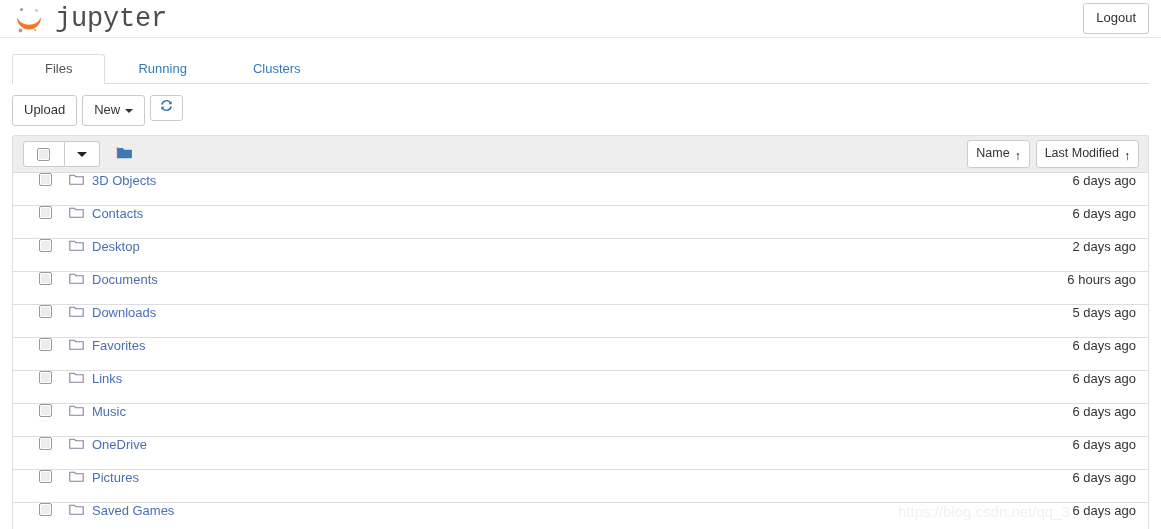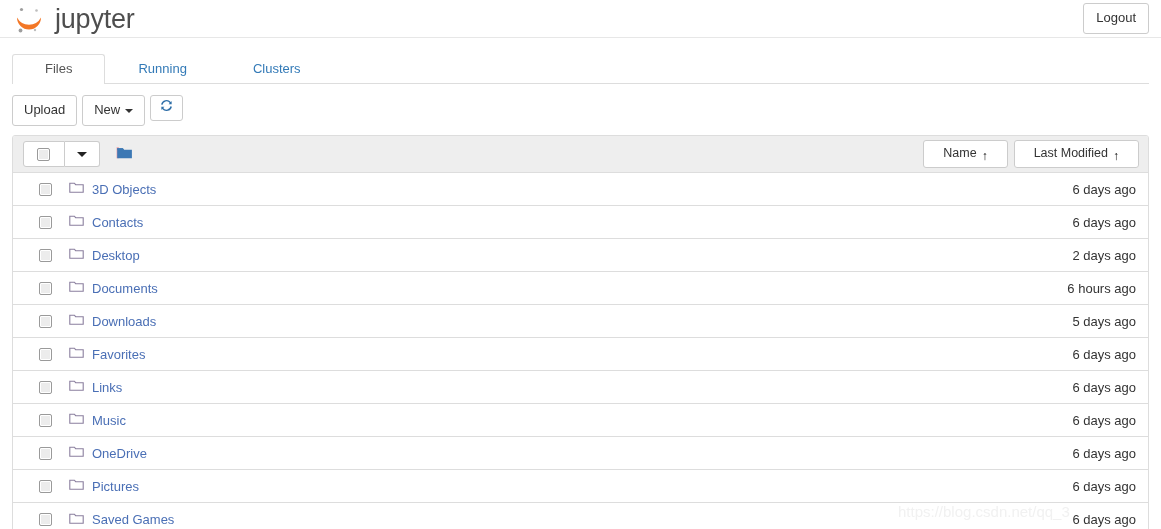--- a/index.html
+++ b/index.html
@@ -38,21 +38,21 @@
     height: 34px;
     position: relative;
   }
   .jp-logo svg { display: block; }
   .brand-text {
     font-size: 27px;
     color: #4e4e4e;
     font-weight: 400;
     letter-spacing: -0.2px;
     line-height: 1;
-    font-family: Liberation Sans, sans-serif;
+    font-family: Liberation Mono, monospace;
   }
   .logout-btn {
     position: absolute;
     right: 12px;
     top: 3px;
     padding: 5px 12px 6px;
     font-size: 13px;
     background: #ffffff;
     border: 1px solid #cccccc;
     border-radius: 3px;
@@ -220,37 +220,36 @@
     margin-left: auto;
     display: flex;
     gap: 6px;
   }
   .sort-btn {
     background: #ffffff;
     border: 1px solid #cccccc;
     border-radius: 3px;
     font-size: 12.5px;
     color: #333333;
-    padding: 4px 19px 5px;
+    padding: 4px 8px 5px;
     cursor: pointer;
     line-height: 1.4;
     display: flex;
     align-items: flex-end;
     gap: 5px;
     font-family: "Liberation Sans", sans-serif;
   }
   .arrow-up {
     font-size: 12px;
     line-height: 1;
     color: #000000;
   }
 
   .row {
     display: flex;
-    align-items: center;
     height: 33px;
     border-bottom: 1px solid #dddddd;
     padding: 0 12px 0 26px;
     box-sizing: border-box;
     background: #ffffff;
   }
   .row:last-child { border-bottom: none; }
   .row .cb { margin-right: 17px; }
   .item-link {
     color: #4a6fb5;

